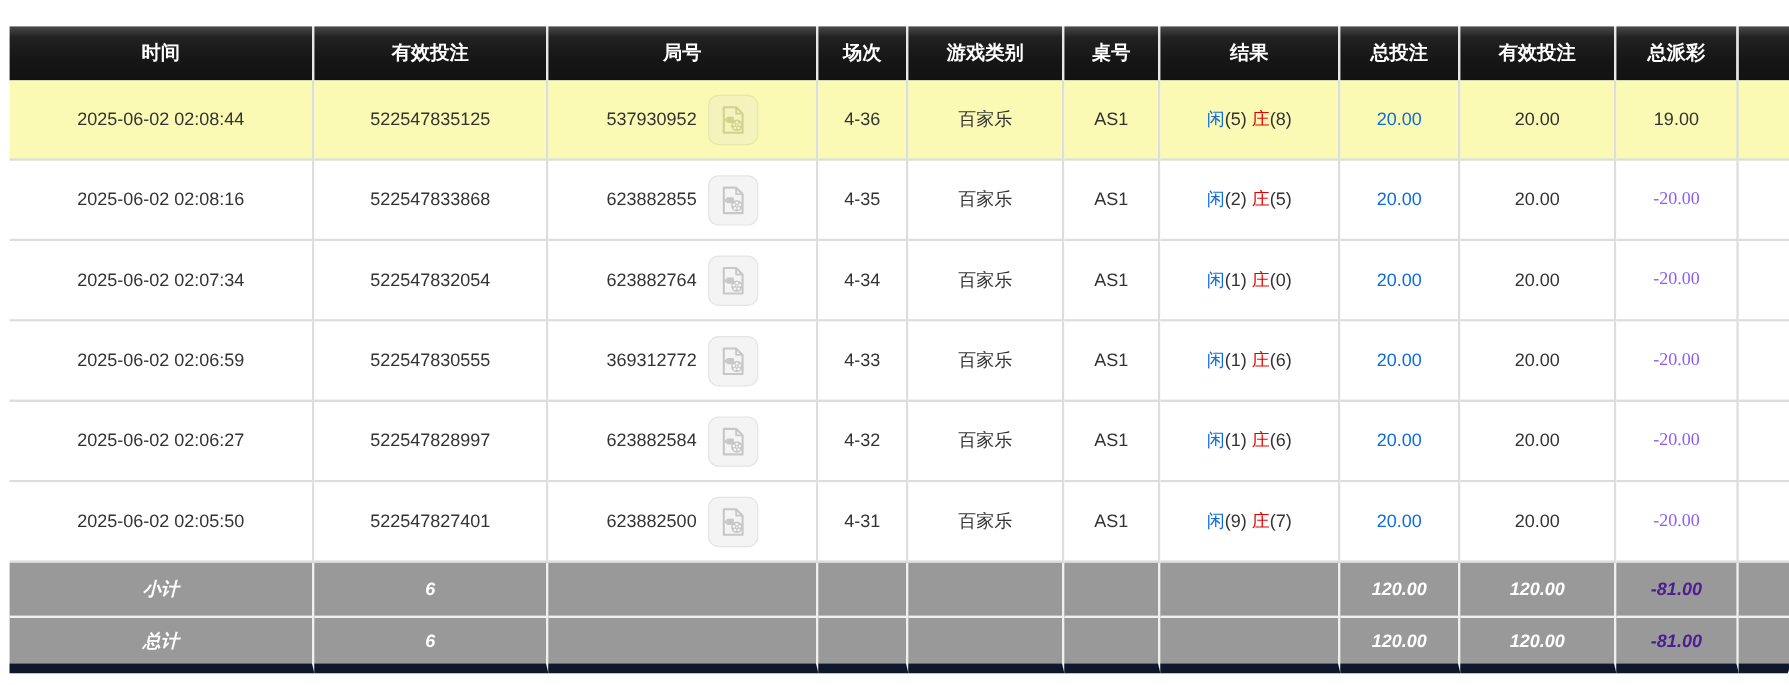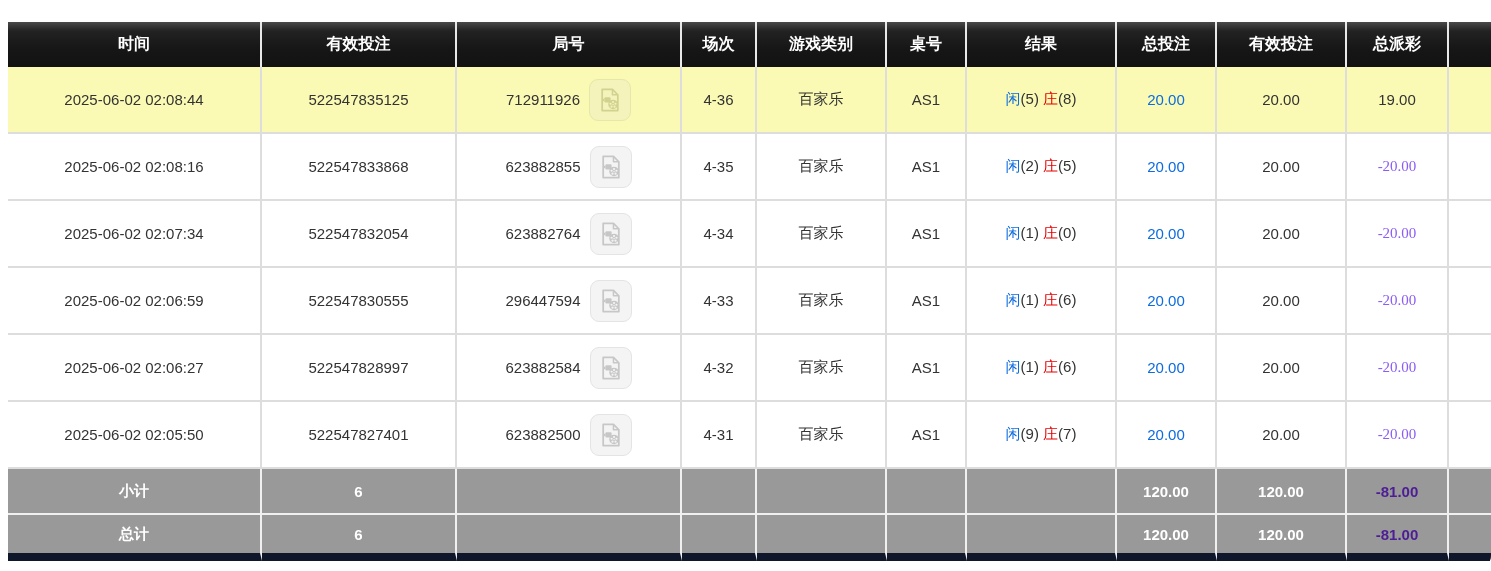--- a/index.html
+++ b/index.html
@@ -50,21 +50,21 @@
     color:#c7c7c7; cursor:pointer;
   }
   .video-btn svg { display:block; }
   .video-btn .hole { fill:#f4f4f4; }
   tr.highlight .video-btn { background:#f3f3bb; border-color:#e7e7a8; color:#d2d290; }
   tr.highlight .video-btn .hole { fill:#f3f3bb; }
 
   
   tfoot td {
     height:46px; font-size:15px; font-weight:bold; color:#fff;
-    background:#999; border-right:2px solid #f0f0f0; border-bottom:2px solid #f0f0f0;
+    background:#999; border-right:2px solid #f0f0f0; border-bottom:2px solid #f0f0f0;font-style:italic;
   }
   tfoot td:last-child { border-right:none; }
   tfoot tr:last-child td { border-bottom:8px solid #0f172a; }
   tfoot td.payout { color:#4c1d95; }
 </style>
 </head>
 <body>
 
 <div class="viewport">
   <table class="records">
@@ -95,21 +95,21 @@
         <th>总派彩</th>
         <th></th>
       </tr>
     </thead>
     <tbody>
         <tr class="highlight">
     <td>2025-06-02 02:08:44</td>
     <td>522547835125</td>
     <td>
       <div class="round-inner">
-        <span>712911926</span>
+        <span>537930952</span>
         <button class="video-btn" type="button">
           <span>
             <svg width="28" height="28" viewBox="0 0 24 24">
               <path d="M5.3 2.9 H14.1 L18.7 7.5 V21.1 H5.3 Z" fill="none" stroke="currentColor" stroke-width="1.5" stroke-linejoin="round"></path>
               <path d="M14.1 2.9 V7.5 H18.7" fill="none" stroke="currentColor" stroke-width="1.3" stroke-linejoin="round"></path>
               <path d="M7.3 10.4 L5.9 11.2 V12.7 L7.3 13.5 Z" fill="currentColor"></path>
               <rect x="7.3" y="9.7" width="5.2" height="4.4" rx="0.8" fill="currentColor"></rect>
               <circle cx="14.6" cy="15.8" r="4.1" fill="currentColor"></circle>
               <circle class="hole" cx="14.6" cy="13.7" r="0.95"></circle>
               <circle class="hole" cx="16.7" cy="15.2" r="0.95"></circle>
@@ -206,21 +206,21 @@
     <td class="total-bet">20.00</td>
     <td>20.00</td>
     <td class="payout neg">-20.00</td>
     <td></td>
   </tr>
         <tr>
     <td>2025-06-02 02:06:59</td>
     <td>522547830555</td>
     <td>
       <div class="round-inner">
-        <span>296447594</span>
+        <span>369312772</span>
         <button class="video-btn" type="button">
           <span>
             <svg width="28" height="28" viewBox="0 0 24 24">
               <path d="M5.3 2.9 H14.1 L18.7 7.5 V21.1 H5.3 Z" fill="none" stroke="currentColor" stroke-width="1.5" stroke-linejoin="round"></path>
               <path d="M14.1 2.9 V7.5 H18.7" fill="none" stroke="currentColor" stroke-width="1.3" stroke-linejoin="round"></path>
               <path d="M7.3 10.4 L5.9 11.2 V12.7 L7.3 13.5 Z" fill="currentColor"></path>
               <rect x="7.3" y="9.7" width="5.2" height="4.4" rx="0.8" fill="currentColor"></rect>
               <circle cx="14.6" cy="15.8" r="4.1" fill="currentColor"></circle>
               <circle class="hole" cx="14.6" cy="13.7" r="0.95"></circle>
               <circle class="hole" cx="16.7" cy="15.2" r="0.95"></circle>

